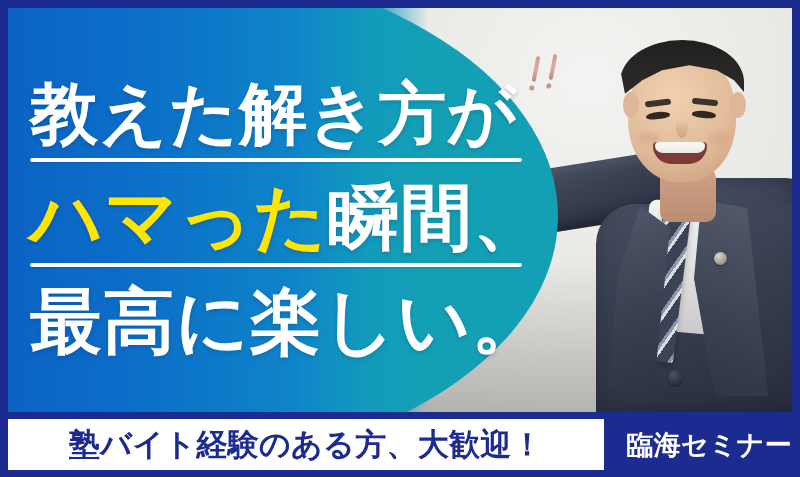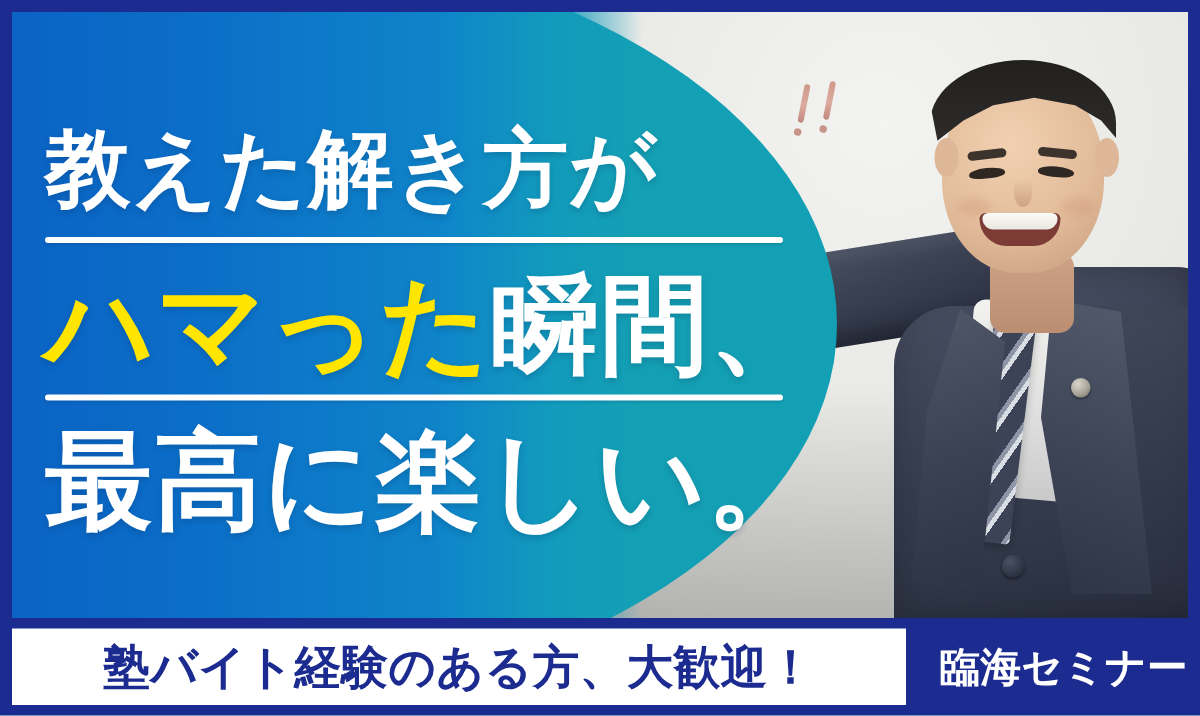--- a/index.html
+++ b/index.html
@@ -250,21 +250,21 @@
   }
   .line{
     position:absolute;
     left:0;
     width:540px;
     font-weight:700;
     letter-spacing:.01em;
     white-space:nowrap;
     text-shadow:0 2px 4px rgba(0,40,80,.22);
   }
-  .l1{top:54px;font-size:57px;line-height:86px;color:#ffffff;padding-left:14px;}
+  .l1{top:54px;font-size:68px;line-height:86px;color:#ffffff;padding-left:14px;}
   .l2{top:158px;font-size:72px;line-height:86px;padding-left:14px;}
   .l3{top:262px;font-size:72px;line-height:86px;color:#ffffff;padding-left:14px;}
   .hl{color:#ffe500;}
   .wt{color:#ffffff;}
 
   .rule{
     position:absolute;
     left:22px;width:492px;height:4px;
     background:#ffffff;
     border-radius:2px;

